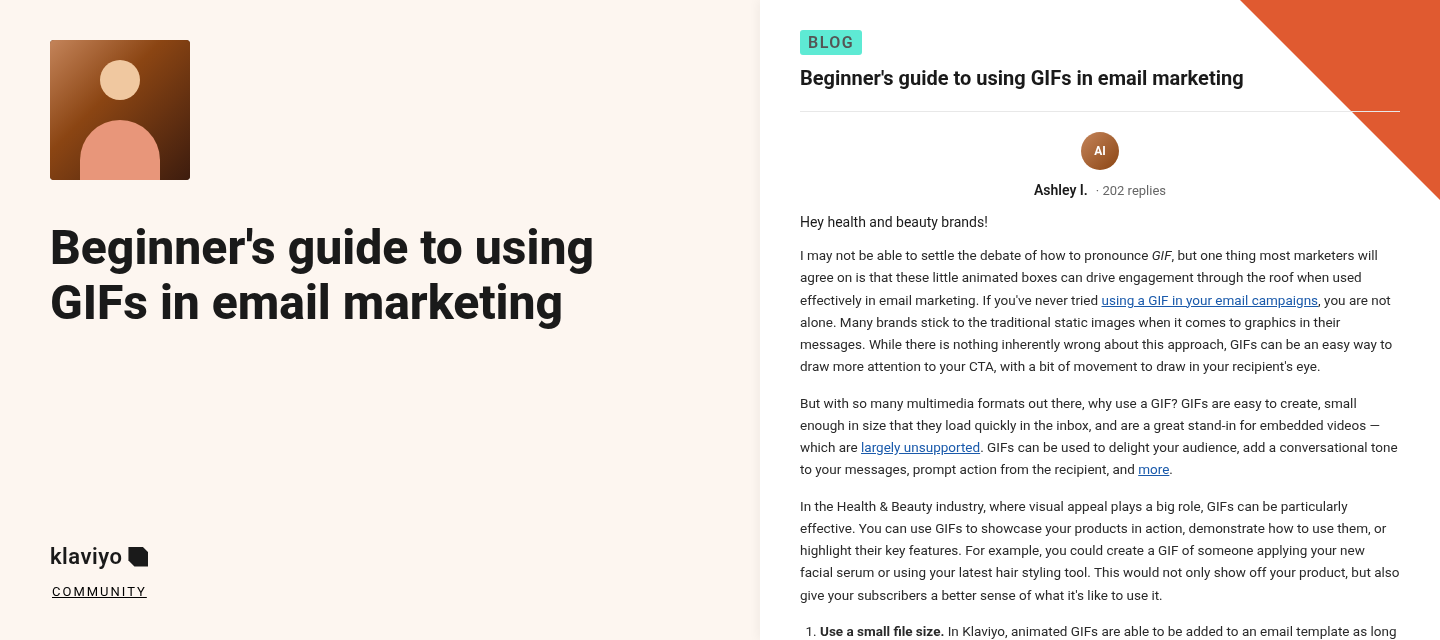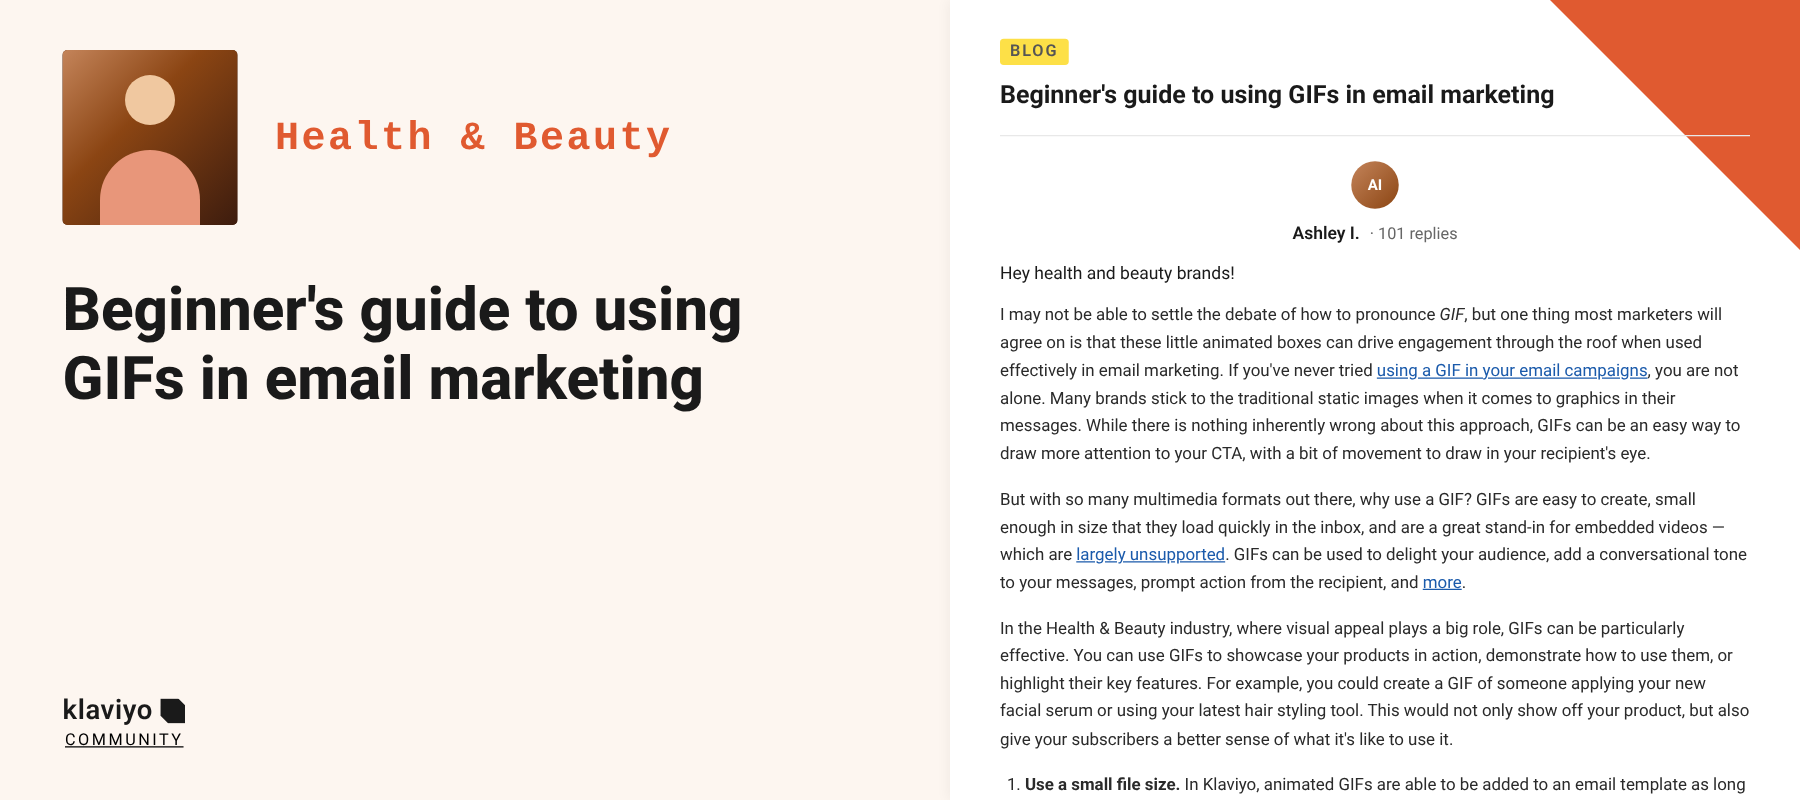--- a/index.html
+++ b/index.html
@@ -100,21 +100,21 @@
 
     .klaviyo-branding {
       margin-top: auto;
       padding-top: 60px;
     }
 
     .klaviyo-logo {
       display: flex;
       align-items: center;
       gap: 6px;
-      margin-bottom: 0;
+      margin-bottom: 12px;
     }
 
     .klaviyo-text {
       font-size: 22px;
       font-weight: 600;
       color: #1a1a1a;
       letter-spacing: 0.5px;
     }
 
     .klaviyo-icon {
@@ -157,23 +157,23 @@
     .right-content {
       position: relative;
       z-index: 1;
       padding: 30px 40px;
       height: 100%;
       overflow-y: auto;
     }
 
     .blog-badge {
       display: inline-block;
-      background: #fde047;
+      background: #5eead4;
       color: #555;
-      font-size: 13px;
+      font-size: 16px;
       font-weight: 600;
       letter-spacing: 1.5px;
       text-transform: uppercase;
       padding: 3px 8px;
       border-radius: 3px;
       margin-bottom: 10px;
     }
 
     .right-article-title {
       font-size: 20px;
@@ -263,21 +263,20 @@
     }
   </style>
 </head>
 <body>
 
 <div class="left-panel">
   <div class="author-section">
     <div class="author-avatar">
       <div class="avatar-placeholder"></div>
     </div>
-    <h2 class="category-title">Health &amp; Beauty</h2>
   </div>
 
   <h1 class="article-title">Beginner's guide to using GIFs in email marketing</h1>
 
 
   <div class="klaviyo-branding">
     <div class="klaviyo-logo">
       <span class="klaviyo-text">klaviyo</span>
       <div class="klaviyo-icon"></div>
     </div>
@@ -289,21 +288,21 @@
   <div class="coral-decoration"></div>
   <div class="right-content">
     <span class="blog-badge">BLOG</span>
     <h2 class="right-article-title">Beginner's guide to using GIFs in email marketing</h2>
     <hr class="divider">
 
     <div class="author-row">
       <div class="author-mini-avatar">AI</div>
       <div class="author-meta">
         <span class="author-name-small">Ashley I.</span>
-        <span class="replies-count">· <span>101 replies</span></span>
+        <span class="replies-count">· <span>202 replies</span></span>
       </div>
     </div>
 
     <p class="greeting-text">Hey health and beauty brands!</p>
 
     <p class="body-text">
       I may not be able to settle the debate of how to pronounce <em>GIF</em>, but one thing most marketers will agree on is that these little animated boxes can drive engagement through the roof when used effectively in email marketing. If you've never tried <a href="#">using a GIF in your email campaigns</a>, you are not alone. Many brands stick to the traditional static images when it comes to graphics in their messages. While there is nothing inherently wrong about this approach, GIFs can be an easy way to draw more attention to your CTA, with a bit of movement to draw in your recipient's eye.
     </p>
 
     <p class="body-text">

